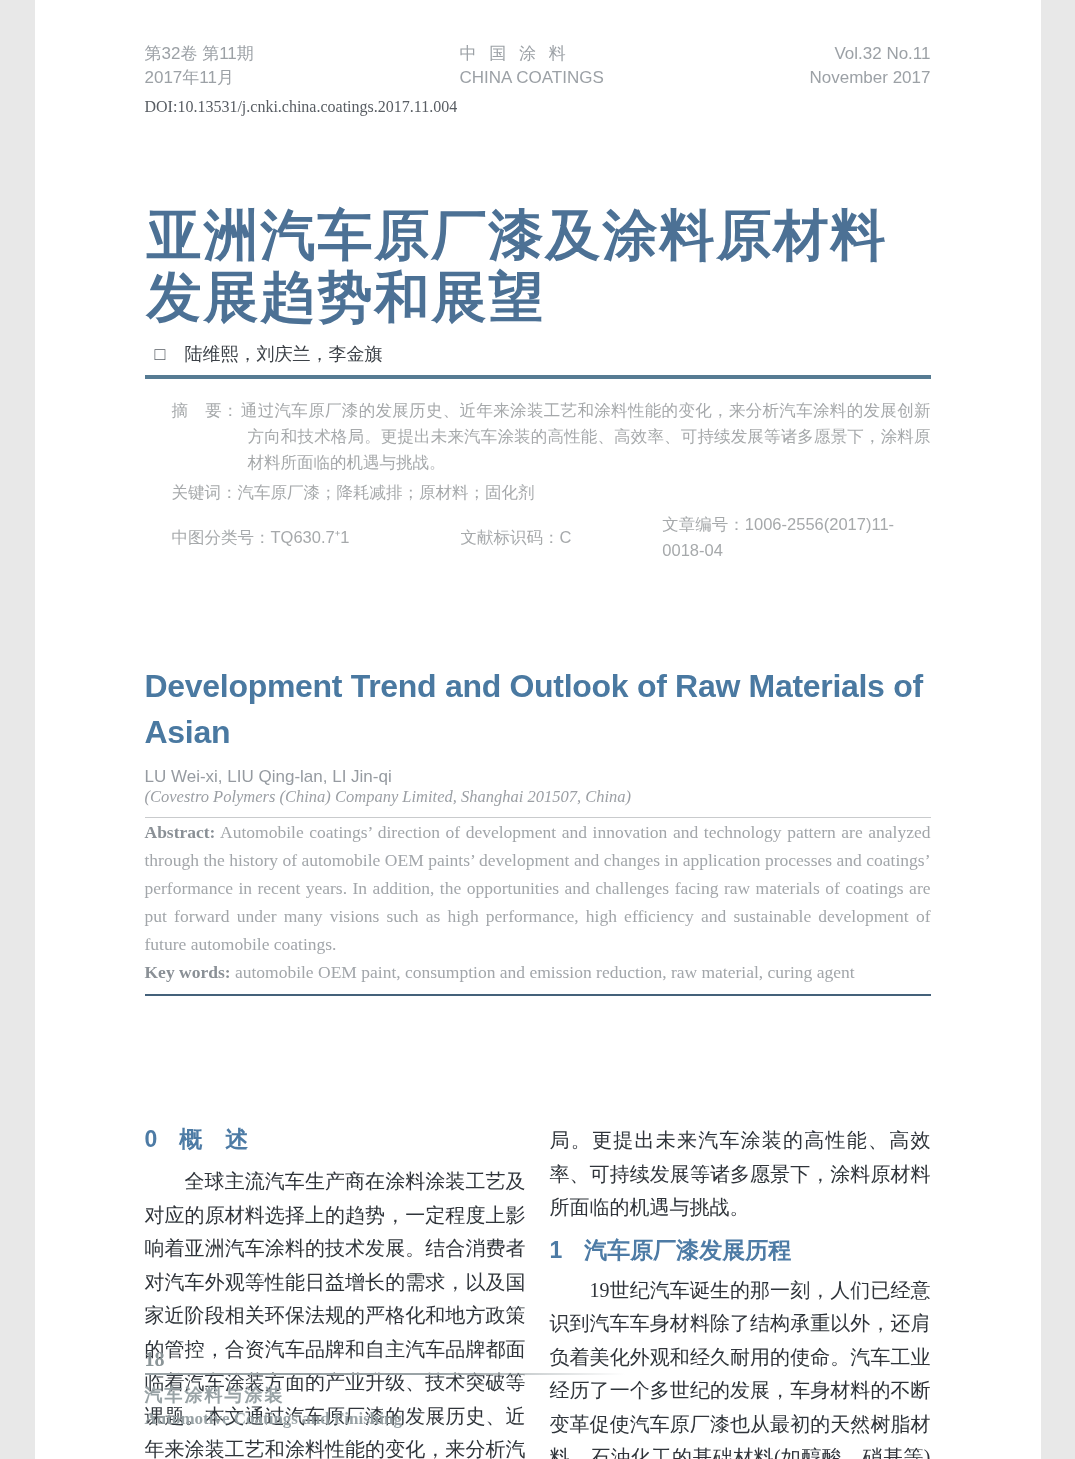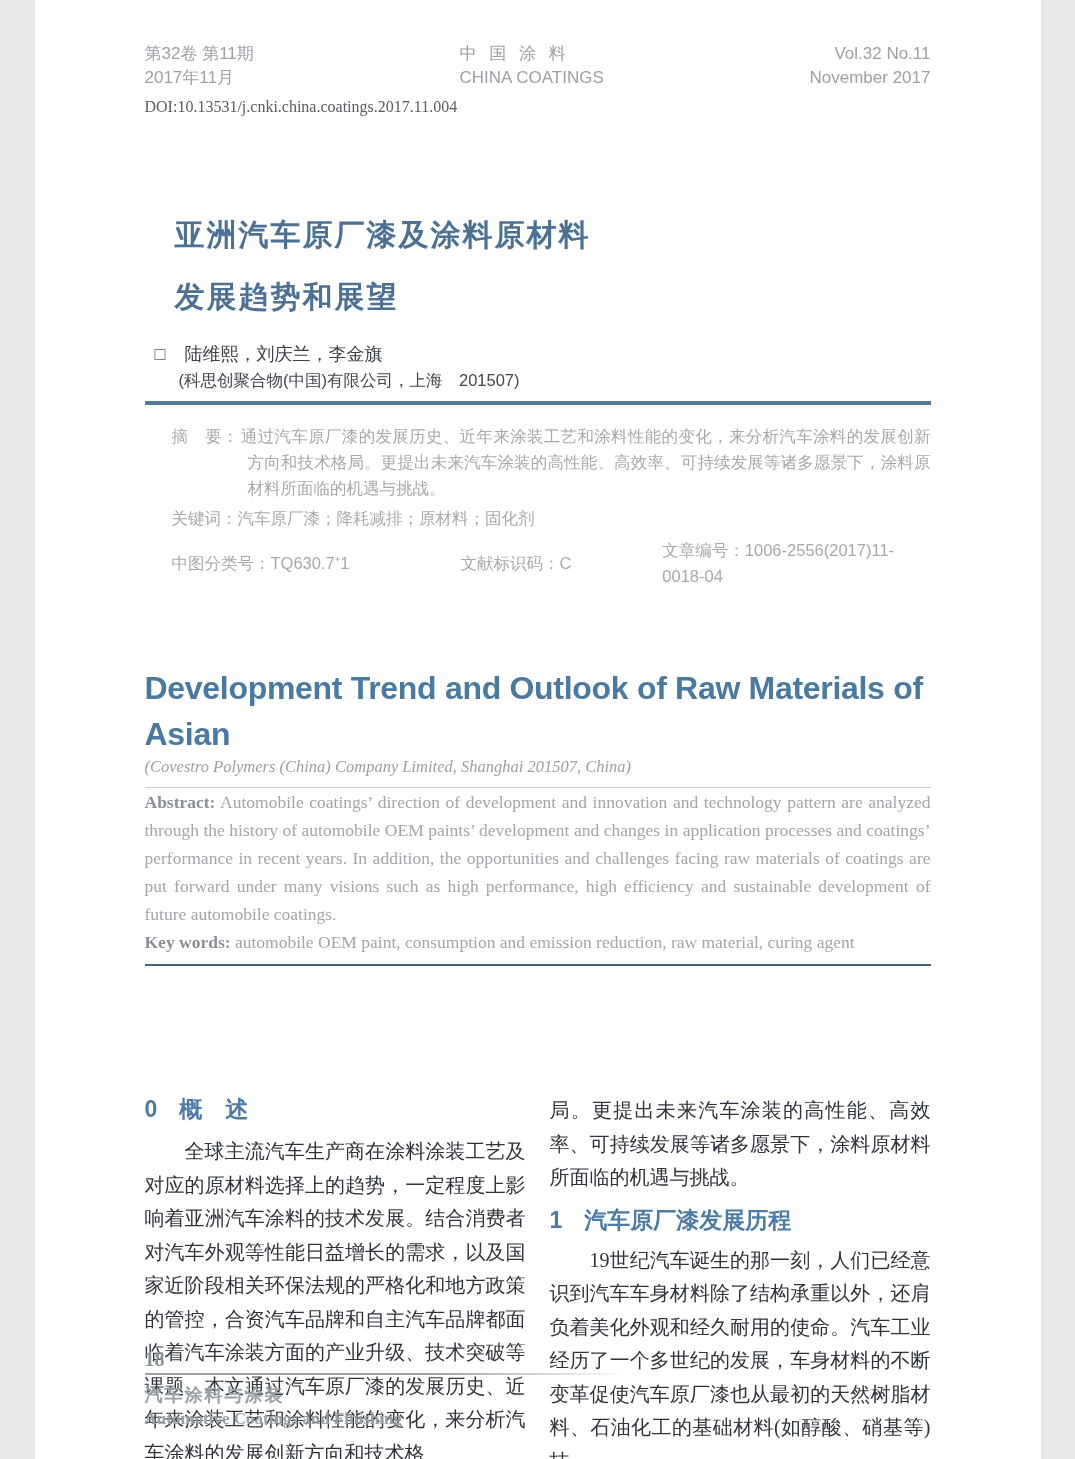--- a/index.html
+++ b/index.html
@@ -29,22 +29,22 @@
   .doi {
     margin-top: 8px;
     font-family: "Liberation Serif", serif;
     font-size: 16px;
     color: #585d63;
   }
 
   
   .cn-title {
     margin-top: 88px;
-    margin-left: 30px;
-    font-size: 30px;
+    margin-left: 2px;
+    font-size: 55px;
     line-height: 62px;
     font-weight: bold;
     color: #4c7195;
     letter-spacing: 2px;
   }
   .authors-row {
     margin-top: 14px;
     margin-left: 10px;
     font-size: 18px;
     color: #3c4147;
@@ -77,21 +77,21 @@
     padding-left: 27px;
     display: flex;
     line-height: 26px;
     align-items: center;
   }
   .meta-item.clc  { width: 315px; }
   .meta-item.code { width: 220px; }
 
   
   .en-title {
-    margin-top: 76px;
+    margin-top: 100px;
     font-size: 32px;
     line-height: 46px;
     font-weight: bold;
     color: #4a79a1;
     letter-spacing: -0.3px;
   }
   .en-authors { margin-top: 12px; font-size: 17px; color: #969ba1; }
   .en-affil {
     font-family: "Liberation Serif", serif;
     font-style: italic;
@@ -188,21 +188,20 @@
     <div class="doi">DOI:10.13531/j.cnki.china.coatings.2017.11.004</div>
 
     <h1 class="cn-title">
       <span>亚洲汽车原厂漆及涂料原材料</span><br>
       <span>发展趋势和展望</span>
     </h1>
     <div class="authors-row">
       <span class="marker">□</span>
       <span>陆维熙，刘庆兰，李金旗</span>
     </div>
-    <div class="affiliation-cn">(科思创聚合物(中国)有限公司，上海　201507)</div>
     <div class="rule-blue"></div>
 
     <section class="abstract-cn">
       <p class="abs-par">
         <span class="lbl">摘　要：</span><span>通过汽车原厂漆的发展历史、近年来涂装工艺和涂料性能的变化，来分析汽车涂料的发展创新方向和技术格局。更提出未来汽车涂装的高性能、高效率、可持续发展等诸多愿景下，涂料原材料所面临的机遇与挑战。</span>
       </p>
       <p class="kw-line">
         <span class="lbl">关键词：</span><span>汽车原厂漆；降耗减排；原材料；固化剂</span>
       </p>
       <div class="meta-row">
@@ -214,20 +213,21 @@
         </div>
         <div class="meta-item id">
           <span>文章编号：</span><span>1006-2556(2017)11-0018-04</span>
         </div>
       </div>
     </section>
 
     <h2 class="en-title">
       <span>Development Trend and Outlook of Raw Materials of Asian</span><br>
     </h2>
+    <div class="en-authors">LU Wei-xi, LIU Qing-lan, LI Jin-qi</div>
     <div class="en-affil">(Covestro Polymers (China) Company Limited, Shanghai 201507, China)</div>
     <div class="rule-thin"></div>
 
     <section class="abstract-en">
       <p>
         <span class="lbl">Abstract:</span><span> Automobile coatings’ direction of development and innovation and technology pattern are analyzed through the history of automobile OEM paints’ development and changes in application processes and coatings’ performance in recent years. In addition, the opportunities and challenges facing raw materials of coatings are put forward under many visions such as high performance, high efficiency and sustainable development of future automobile coatings.</span>
       </p>
       <p>
         <span class="lbl">Key words:</span><span> automobile OEM paint, consumption and emission reduction, raw material, curing agent</span>
       </p>

